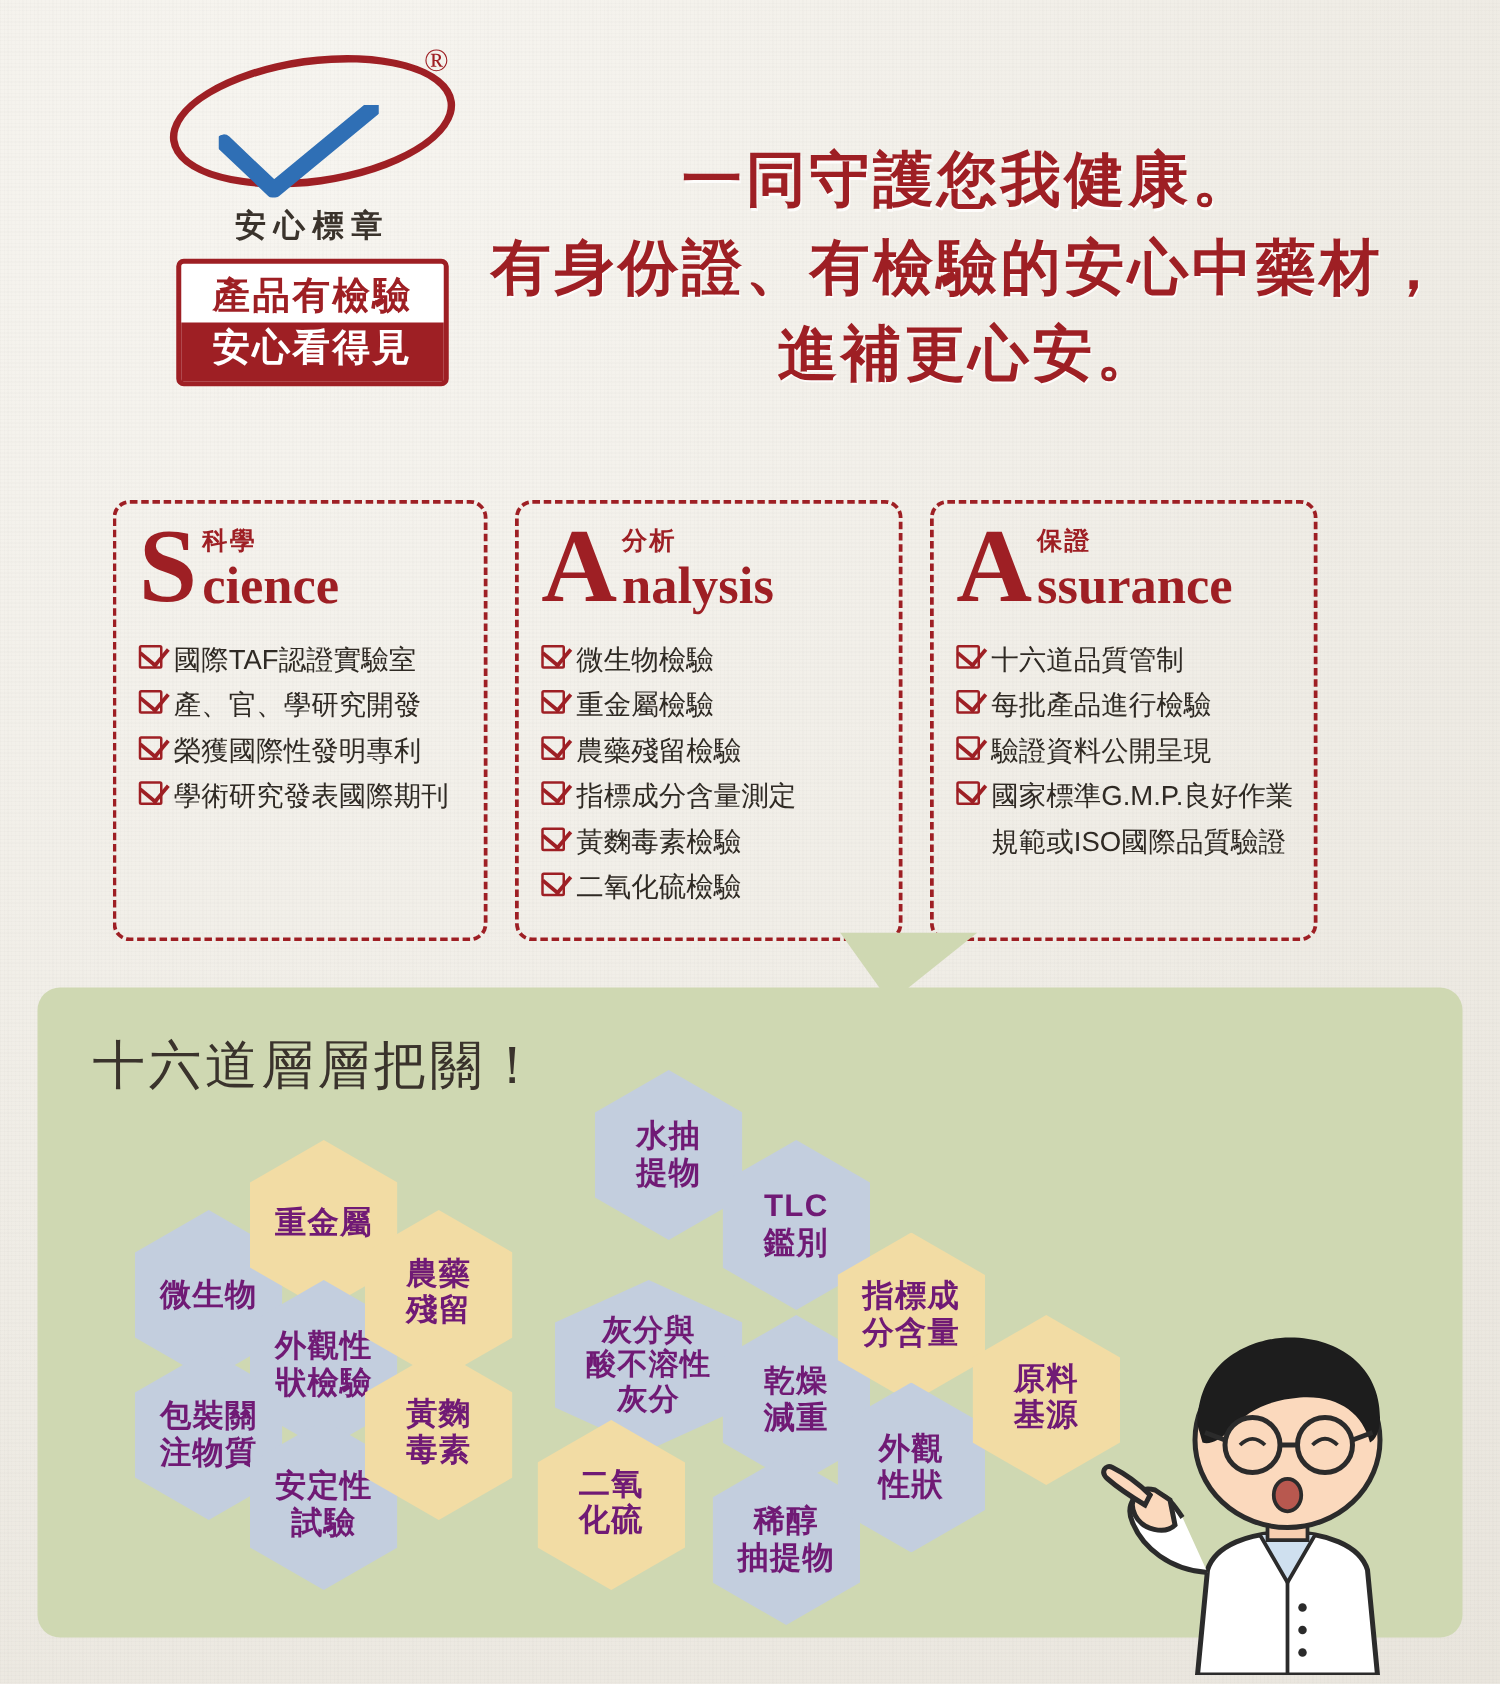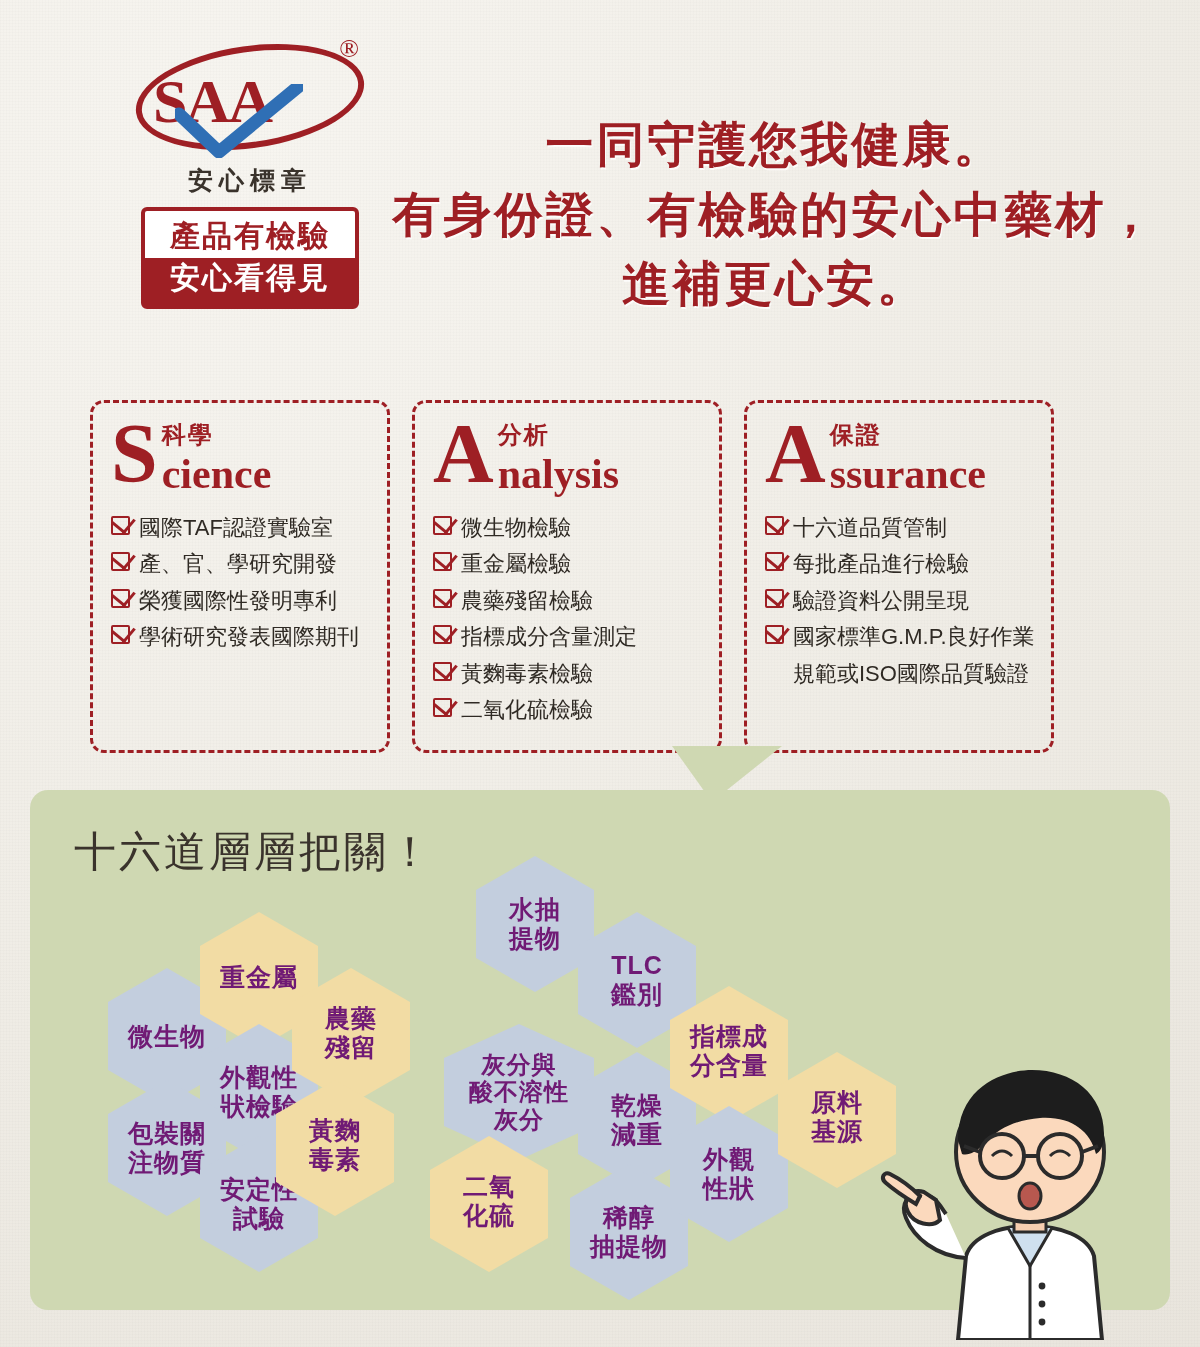--- a/index.html
+++ b/index.html
@@ -77,21 +77,21 @@
   }
   .card.c1 { width: 300px; }
   .card.c2 { width: 310px; }
   .card.c3 { width: 310px; }
   .card-head { display: flex; align-items: flex-start; height: 86px; }
   .big-letter {
     font-family: "Liberation Serif", serif; font-weight: bold;
     font-size: 84px; line-height: .84; color: #9e1f24;
   }
   .head-right { padding-left: 4px; }
-  .head-zh { font-size: 24px; font-weight: bold; color: #9e1f24; letter-spacing: 2px; }
+  .head-zh { font-size: 20px; font-weight: bold; color: #9e1f24; letter-spacing: 2px; }
   .head-en {
     font-family: "Liberation Serif", serif; font-weight: bold;
     font-size: 42px; color: #9e1f24; line-height: 1; margin-top: 2px;
   }
   .card ul { list-style: none; margin-top: 6px; }
   .card li {
     display: flex; align-items: flex-start; gap: 9px;
     font-size: 22px; color: #2f2a24; line-height: 1.52; margin-bottom: 3px;
   }
   .chk {
@@ -135,21 +135,20 @@
   .boy { position: absolute; left: 880px; top: 1060px; width: 300px; height: 280px; }
 </style>
 </head>
 <body>
 
 <div id="page">
 
   <div class="logo-wrap">
     <div class="saa-mark">
       <div class="saa-ellipse"></div>
-      <div class="saa-text">SAA</div>
       <div class="saa-reg">®</div>
       <svg class="saa-check" viewBox="0 0 128 74">
         <path d="M4 30 L44 68 L124 2" fill="none" stroke="#2f6fb5" stroke-width="13" stroke-linecap="round" stroke-linejoin="round"></path>
       </svg>
     </div>
     <div class="logo-caption">安心標章</div>
     <div class="badge">
       <div class="line1">產品有檢驗</div>
       <div class="line2">安心看得見</div>
     </div>
@@ -276,21 +275,21 @@
       </div>
     <div class="hex blue" style="left:  78px; top: 290px;">
         <span>包裝關<br>注物質</span>
       </div>
     <div class="hex blue" style="left: 170px; top: 346px;">
         <span>安定性<br>試驗</span>
       </div>
     <div class="hex yellow" style="left: 262px; top: 178px;">
         <span>農藥<br>殘留</span>
       </div>
-    <div class="hex yellow" style="left: 246px; top: 290px;">
+    <div class="hex yellow" style="left: 262px; top: 290px;">
         <span>黃麴<br>毒素</span>
       </div>
     <div class="hex blue" style="left: 446px; top:  66px;">
         <span>水抽<br>提物</span>
       </div>
     <div class="hex blue" style="left: 414px; top: 234px; width:150px;">
         <span style="font-size:24px">灰分與<br>酸不溶性<br>灰分</span>
       </div>
     <div class="hex yellow" style="left: 400px; top: 346px;">
         <span>二氧<br>化硫</span>

